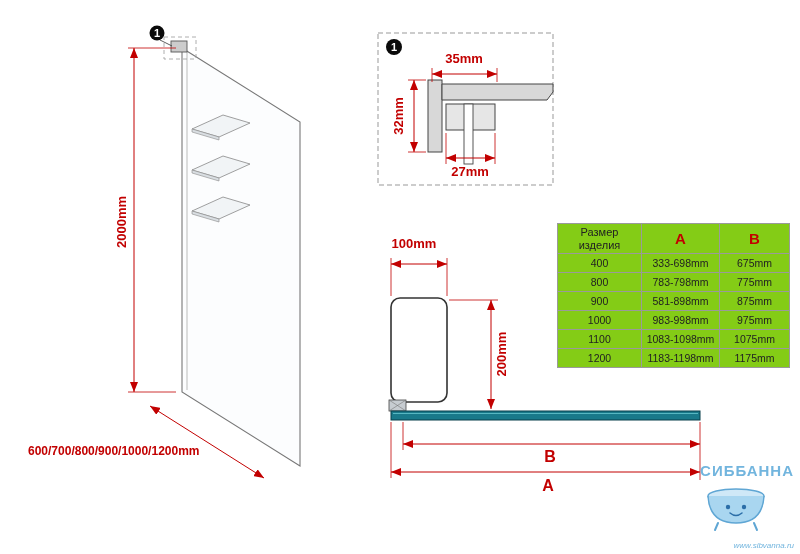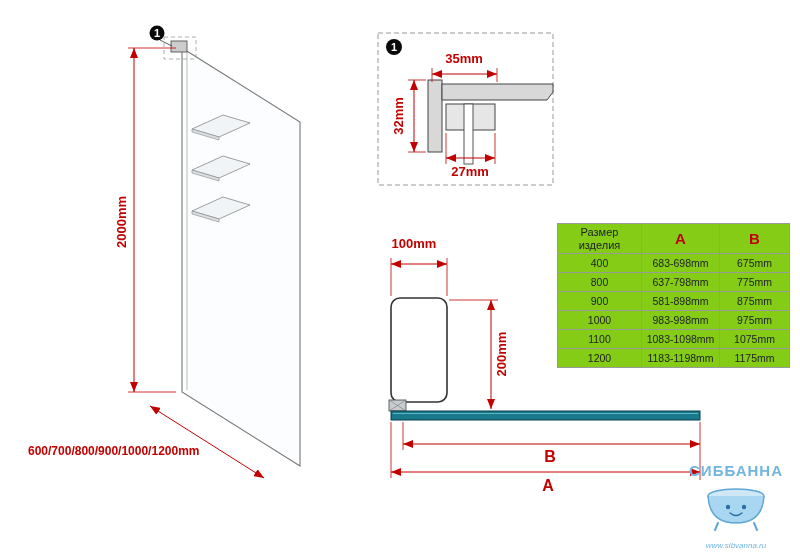--- a/index.html
+++ b/index.html
@@ -18,21 +18,21 @@
   table.size-table { border-collapse:collapse; background:#fff; table-layout:fixed; }
   .size-table th, .size-table td { border:1px solid #9a9a9a; text-align:center; background:#84cc16; }
   .size-table th.th-size { width:84px; font-size:11px; font-weight:normal; color:#222; line-height:1.15; padding:2px 10px; }
   .size-table th.th-ab { font-size:15px; font-weight:bold; color:#c20000; }
   .size-table th { height:30px; }
   .size-table td { height:19px; font-size:10.5px; color:#222; }
   .size-table col.c1 { width:84px; } .size-table col.c2 { width:78px; } .size-table col.c3 { width:70px; }
 
   .model-title { position:absolute; left:28px; top:508px; font-size:17px; font-weight:bold; color:#111; letter-spacing:0.5px;margin-top:43px; }
 
-  .watermark { position:absolute; left:678px; top:462px; width:116px; text-align:center; }
+  .watermark { position:absolute; left:678px; top:462px; width:116px; text-align:right; }
   .wm-text { color:#72b5de; font-size:15px; font-weight:bold; letter-spacing:1px; }
   .wm-site { color:#72b5de; font-size:8px; font-style:italic; margin-top:8px; }
   .wm-tub { display:block; margin:2px auto 0 auto; }
 </style>
 </head>
 <body>
 
 <div class="canvas">
 
   <svg class="drawing" width="800" height="554" viewBox="0 0 800 554">
@@ -146,26 +146,26 @@
       <thead>
         <tr>
           <th class="th-size">Размер изделия</th>
           <th class="th-ab">A</th>
           <th class="th-ab">B</th>
         </tr>
       </thead>
       <tbody>
         <tr>
           <td>400</td>
-          <td>683-698mm</td>
+          <td>333-698mm</td>
           <td>675mm</td>
         </tr>
         <tr>
           <td>800</td>
-          <td>637-798mm</td>
+          <td>783-798mm</td>
           <td>775mm</td>
         </tr>
         <tr>
           <td>900</td>
           <td>581-898mm</td>
           <td>875mm</td>
         </tr>
         <tr>
           <td>1000</td>
           <td>983-998mm</td>

